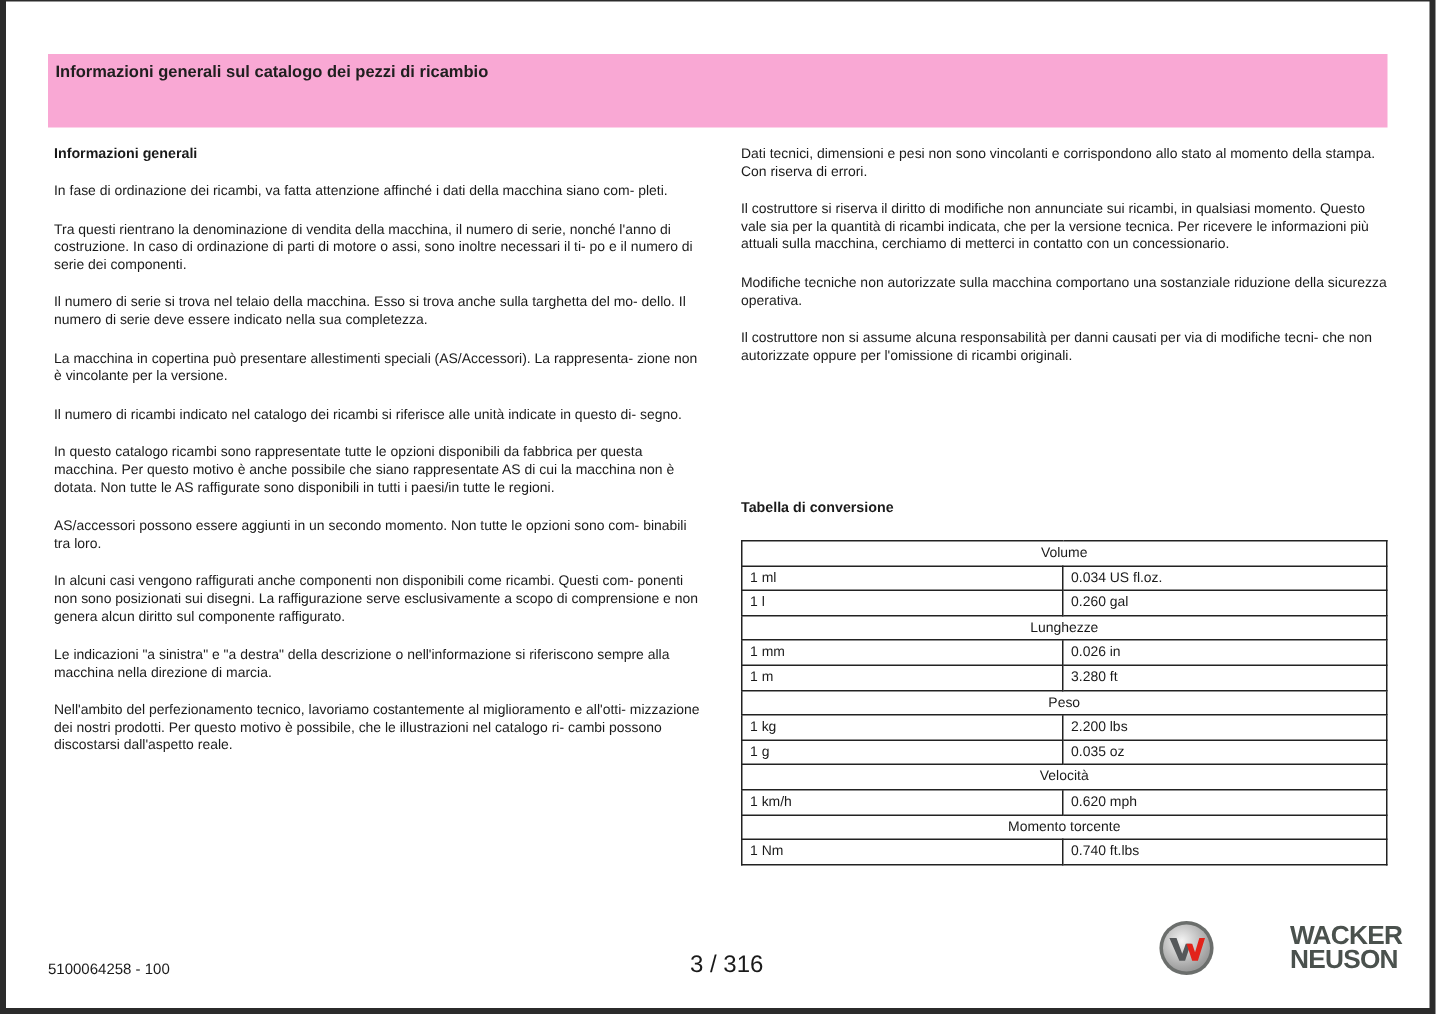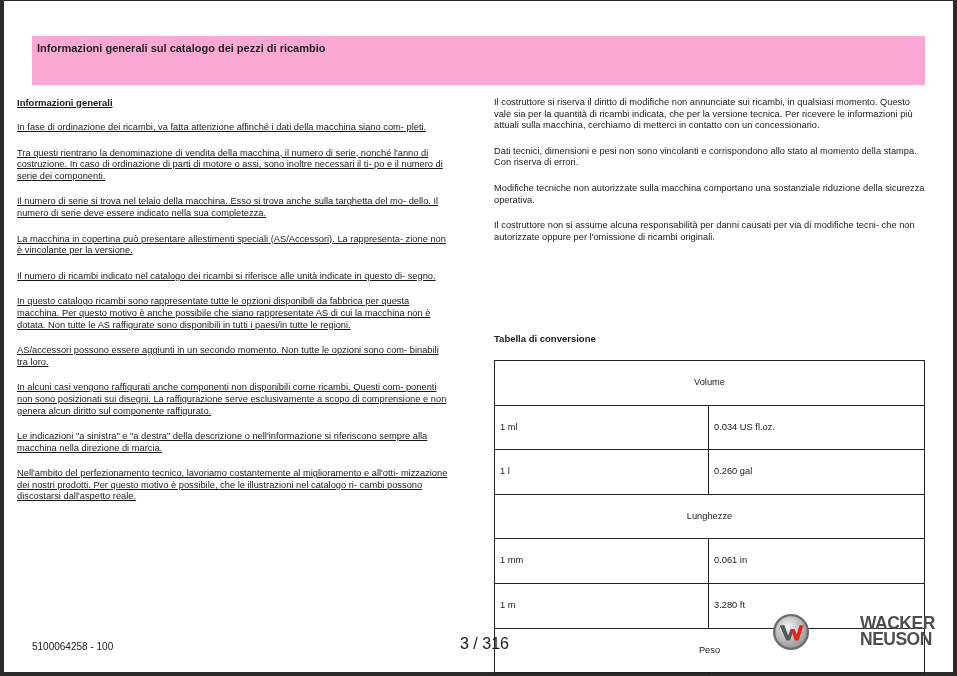--- a/index.html
+++ b/index.html
@@ -14,30 +14,30 @@
     background: #ffffff;
   }
   .banner {
     position: absolute; left: 28px; top: 35px; width: 893px; height: 49px;
     background: #f9a8d4;
   }
   .banner-title {
     position: absolute; left: 5px; top: 6px;
     font-size: 11px; font-weight: bold; color: #1f1f1f;
   }
-  .col-left { position: absolute; left: 13px; top: 96px; width: 432px; text-decoration: underline; }
+  .col-left { position: absolute; left: 32px; top: 96px; width: 432px; }
   .col-right { position: absolute; left: 490px; top: 96px; width: 432px; }
   .section-heading { font-size: 9.5px; font-weight: bold; margin: 0 0 13px 0; line-height: 12px; }
   .para { font-size: 9.3px; line-height: 11.6px; margin: 0 0 14px 0; color: #1a1a1a; }
   .table-heading { position: absolute; left: 490px; top: 332px; font-size: 9.5px; font-weight: bold; }
   table.conv {
     position: absolute; left: 490px; top: 359px; width: 431px;
     border-collapse: collapse; font-size: 9.3px;
   }
-  table.conv td { border: 1px solid #222; height: 15.6px; padding: 14px 5px; line-height: 15.6px; }
+  table.conv td { border: 1px solid #222; height: 15.6px; padding: 0 5px; line-height: 15.6px; }
   table.conv td.group { text-align: center; }
   table.conv td.c1 { width: 203px; }
   .footer-doc { position: absolute; left: 28px; top: 640px; font-size: 10px; color: #1a1a1a; }
   .footer-page { position: absolute; left: 456px; top: 634px; font-size: 16px; color: #1a1a1a; }
   .logo-emblem { position: absolute; left: 768px; top: 612px; width: 38px; height: 38px; }
   .logo-text {
     position: absolute; left: 856px; top: 614px;
     font-size: 17.5px; font-weight: bold; line-height: 16px; color: #4a514d;
     letter-spacing: -0.5px; font-family: "Liberation Sans", sans-serif;
   }
@@ -58,22 +58,22 @@
     <p class="para">La macchina in copertina può presentare allestimenti speciali (AS/Accessori). La rappresenta- zione non è vincolante per la versione.</p>
     <p class="para">Il numero di ricambi indicato nel catalogo dei ricambi si riferisce alle unità indicate in questo di- segno.</p>
     <p class="para">In questo catalogo ricambi sono rappresentate tutte le opzioni disponibili da fabbrica per questa macchina. Per questo motivo è anche possibile che siano rappresentate AS di cui la macchina non è dotata. Non tutte le AS raffigurate sono disponibili in tutti i paesi/in tutte le regioni.</p>
     <p class="para">AS/accessori possono essere aggiunti in un secondo momento. Non tutte le opzioni sono com- binabili tra loro.</p>
     <p class="para">In alcuni casi vengono raffigurati anche componenti non disponibili come ricambi. Questi com- ponenti non sono posizionati sui disegni. La raffigurazione serve esclusivamente a scopo di comprensione e non genera alcun diritto sul componente raffigurato.</p>
     <p class="para">Le indicazioni "a sinistra" e "a destra" della descrizione o nell'informazione si riferiscono sempre alla macchina nella direzione di marcia.</p>
     <p class="para">Nell'ambito del perfezionamento tecnico, lavoriamo costantemente al miglioramento e all'otti- mizzazione dei nostri prodotti. Per questo motivo è possibile, che le illustrazioni nel catalogo ri- cambi possono discostarsi dall'aspetto reale.</p>
   </div>
 
   <div class="col-right">
+    <p class="para">Dati tecnici, dimensioni e pesi non sono vincolanti e corrispondono allo stato al momento della stampa. Con riserva di errori.</p>
     <p class="para">Il costruttore si riserva il diritto di modifiche non annunciate sui ricambi, in qualsiasi momento. Questo vale sia per la quantità di ricambi indicata, che per la versione tecnica. Per ricevere le informazioni più attuali sulla macchina, cerchiamo di metterci in contatto con un concessionario.</p>
-    <p class="para">Dati tecnici, dimensioni e pesi non sono vincolanti e corrispondono allo stato al momento della stampa. Con riserva di errori.</p>
     <p class="para">Modifiche tecniche non autorizzate sulla macchina comportano una sostanziale riduzione della sicurezza operativa.</p>
     <p class="para">Il costruttore non si assume alcuna responsabilità per danni causati per via di modifiche tecni- che non autorizzate oppure per l'omissione di ricambi originali.</p>
   </div>
 
   <div class="table-heading">Tabella di conversione</div>
 
   <table class="conv">
     <tbody>
         <tr>
           <td class="group" colspan="2">Volume</td>
@@ -84,21 +84,21 @@
         </tr>
     <tr>
           <td class="c1">1 l</td>
           <td>0.260 gal</td>
         </tr>
     <tr>
           <td class="group" colspan="2">Lunghezze</td>
         </tr>
     <tr>
           <td class="c1">1 mm</td>
-          <td>0.061 in</td>
+          <td>0.026 in</td>
         </tr>
     <tr>
           <td class="c1">1 m</td>
           <td>3.280 ft</td>
         </tr>
     <tr>
           <td class="group" colspan="2">Peso</td>
         </tr>
     <tr>
           <td class="c1">1 kg</td>

